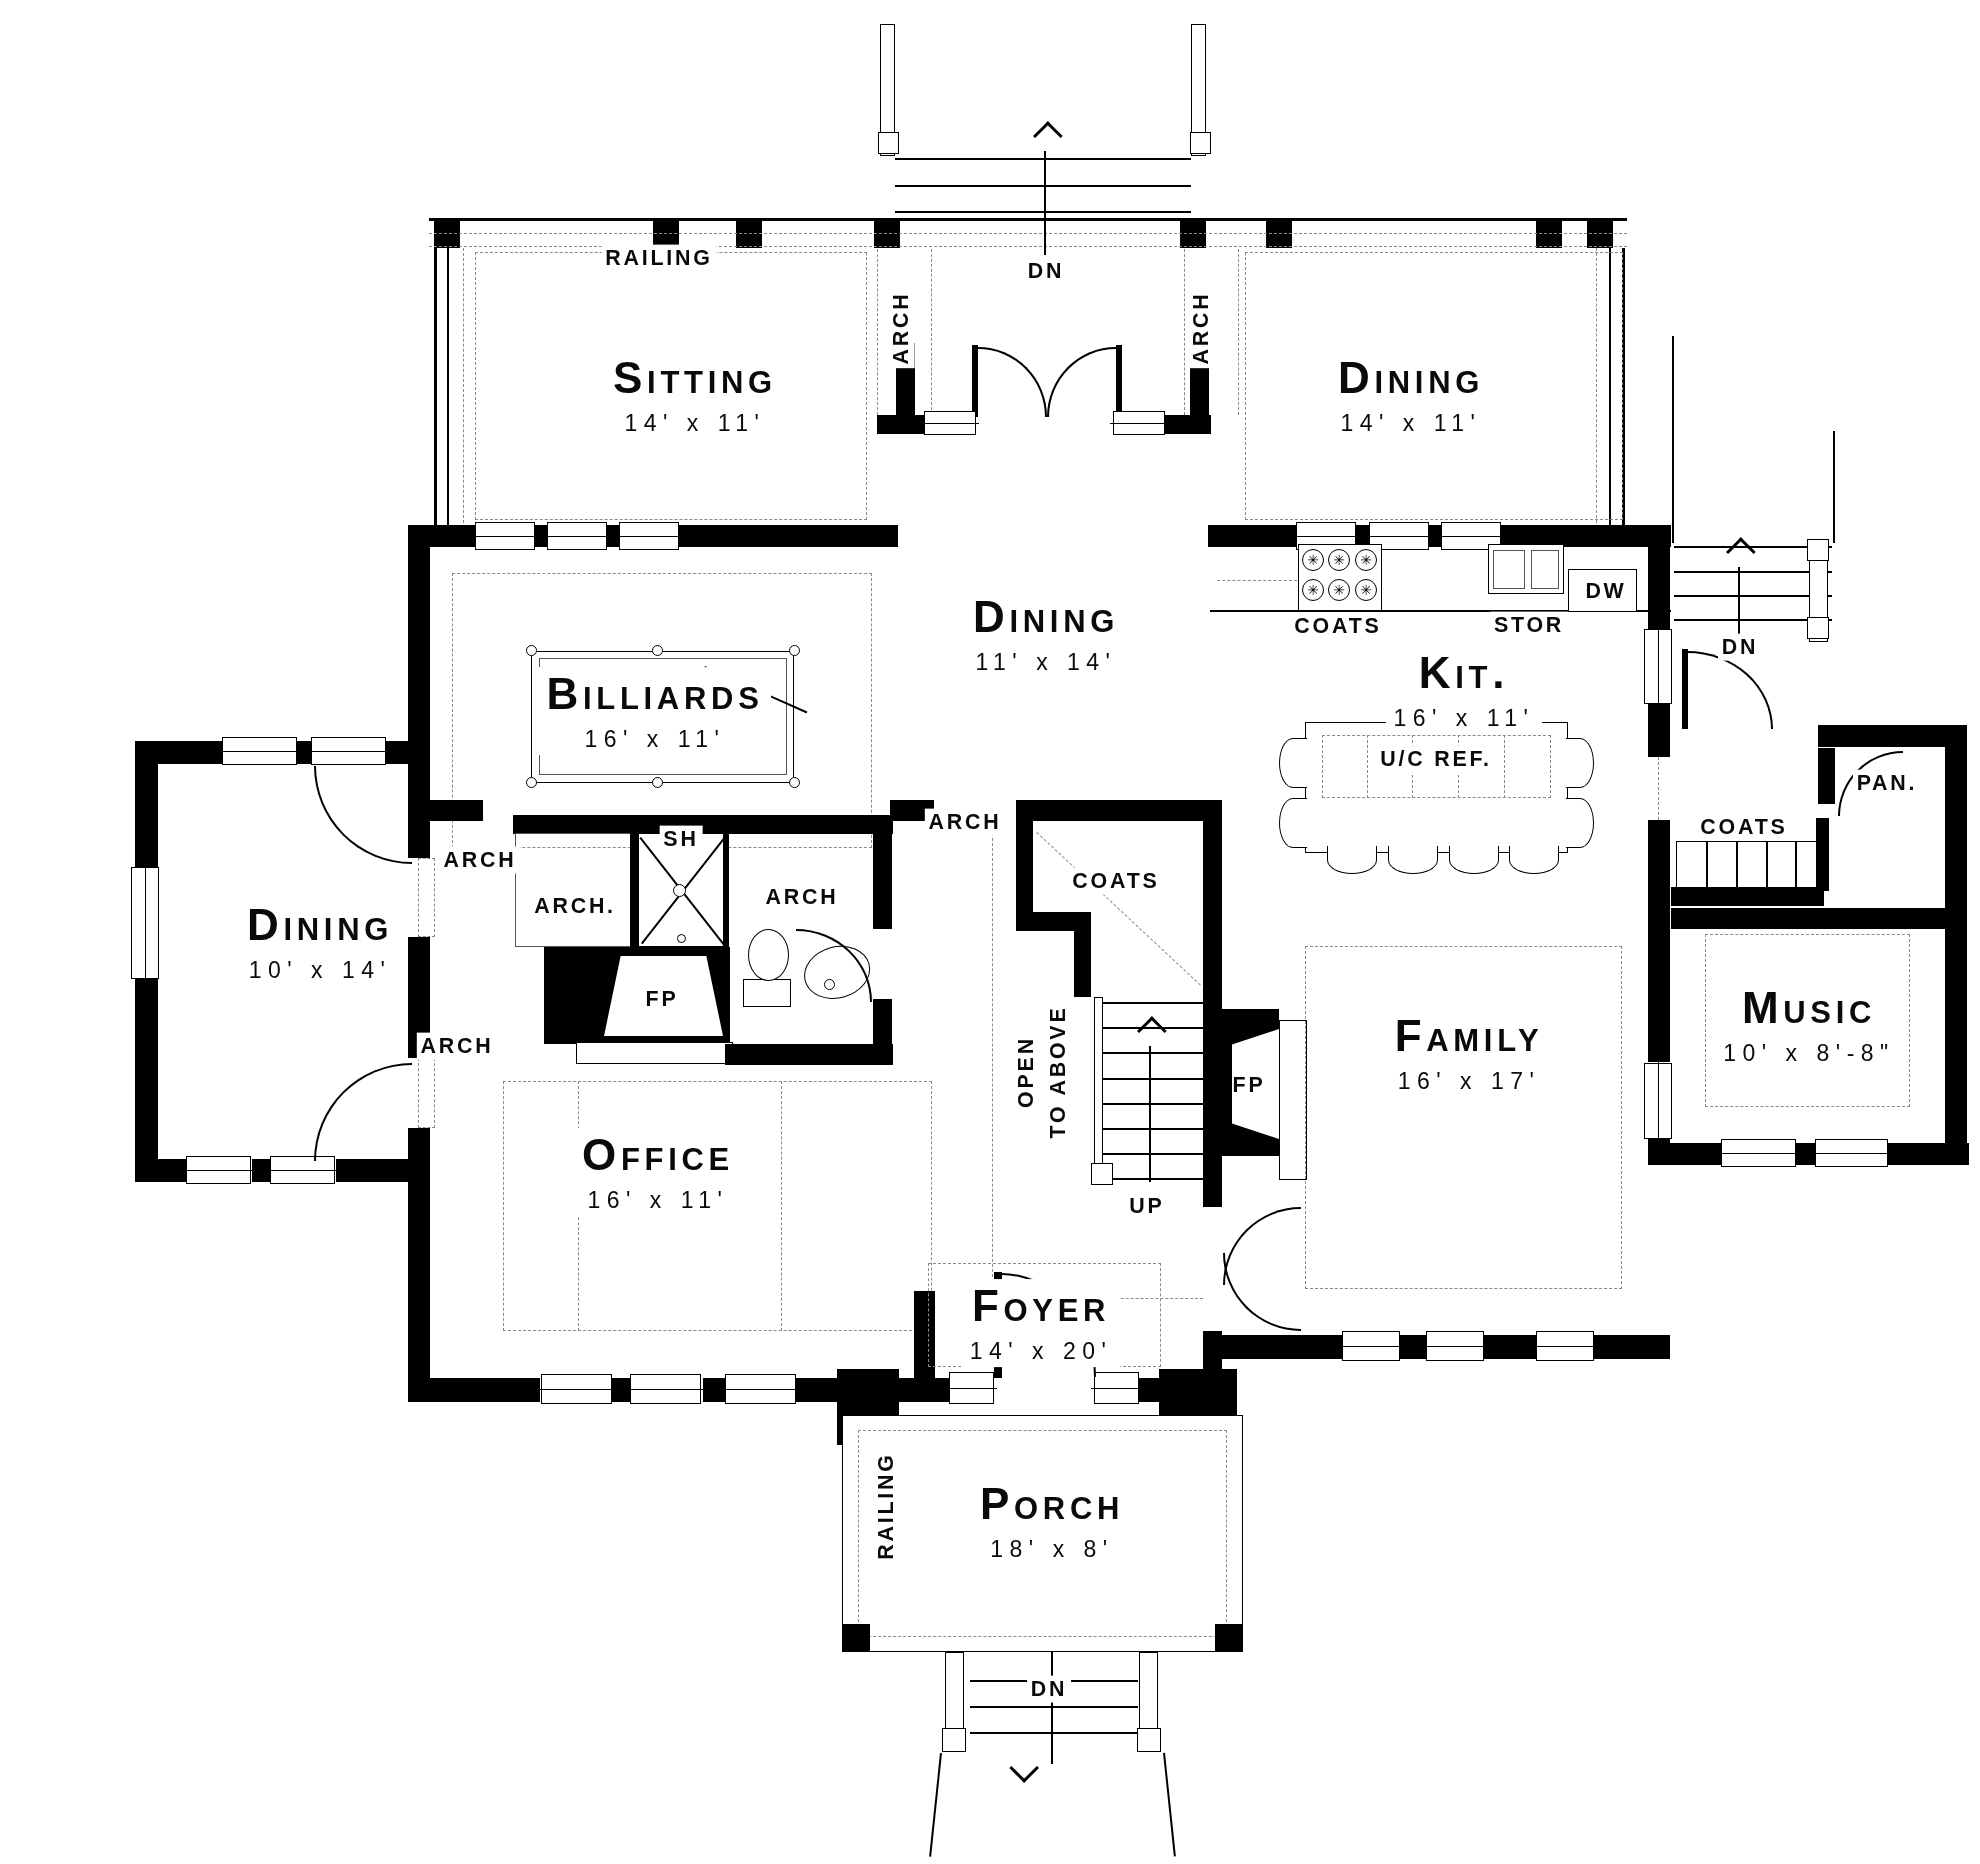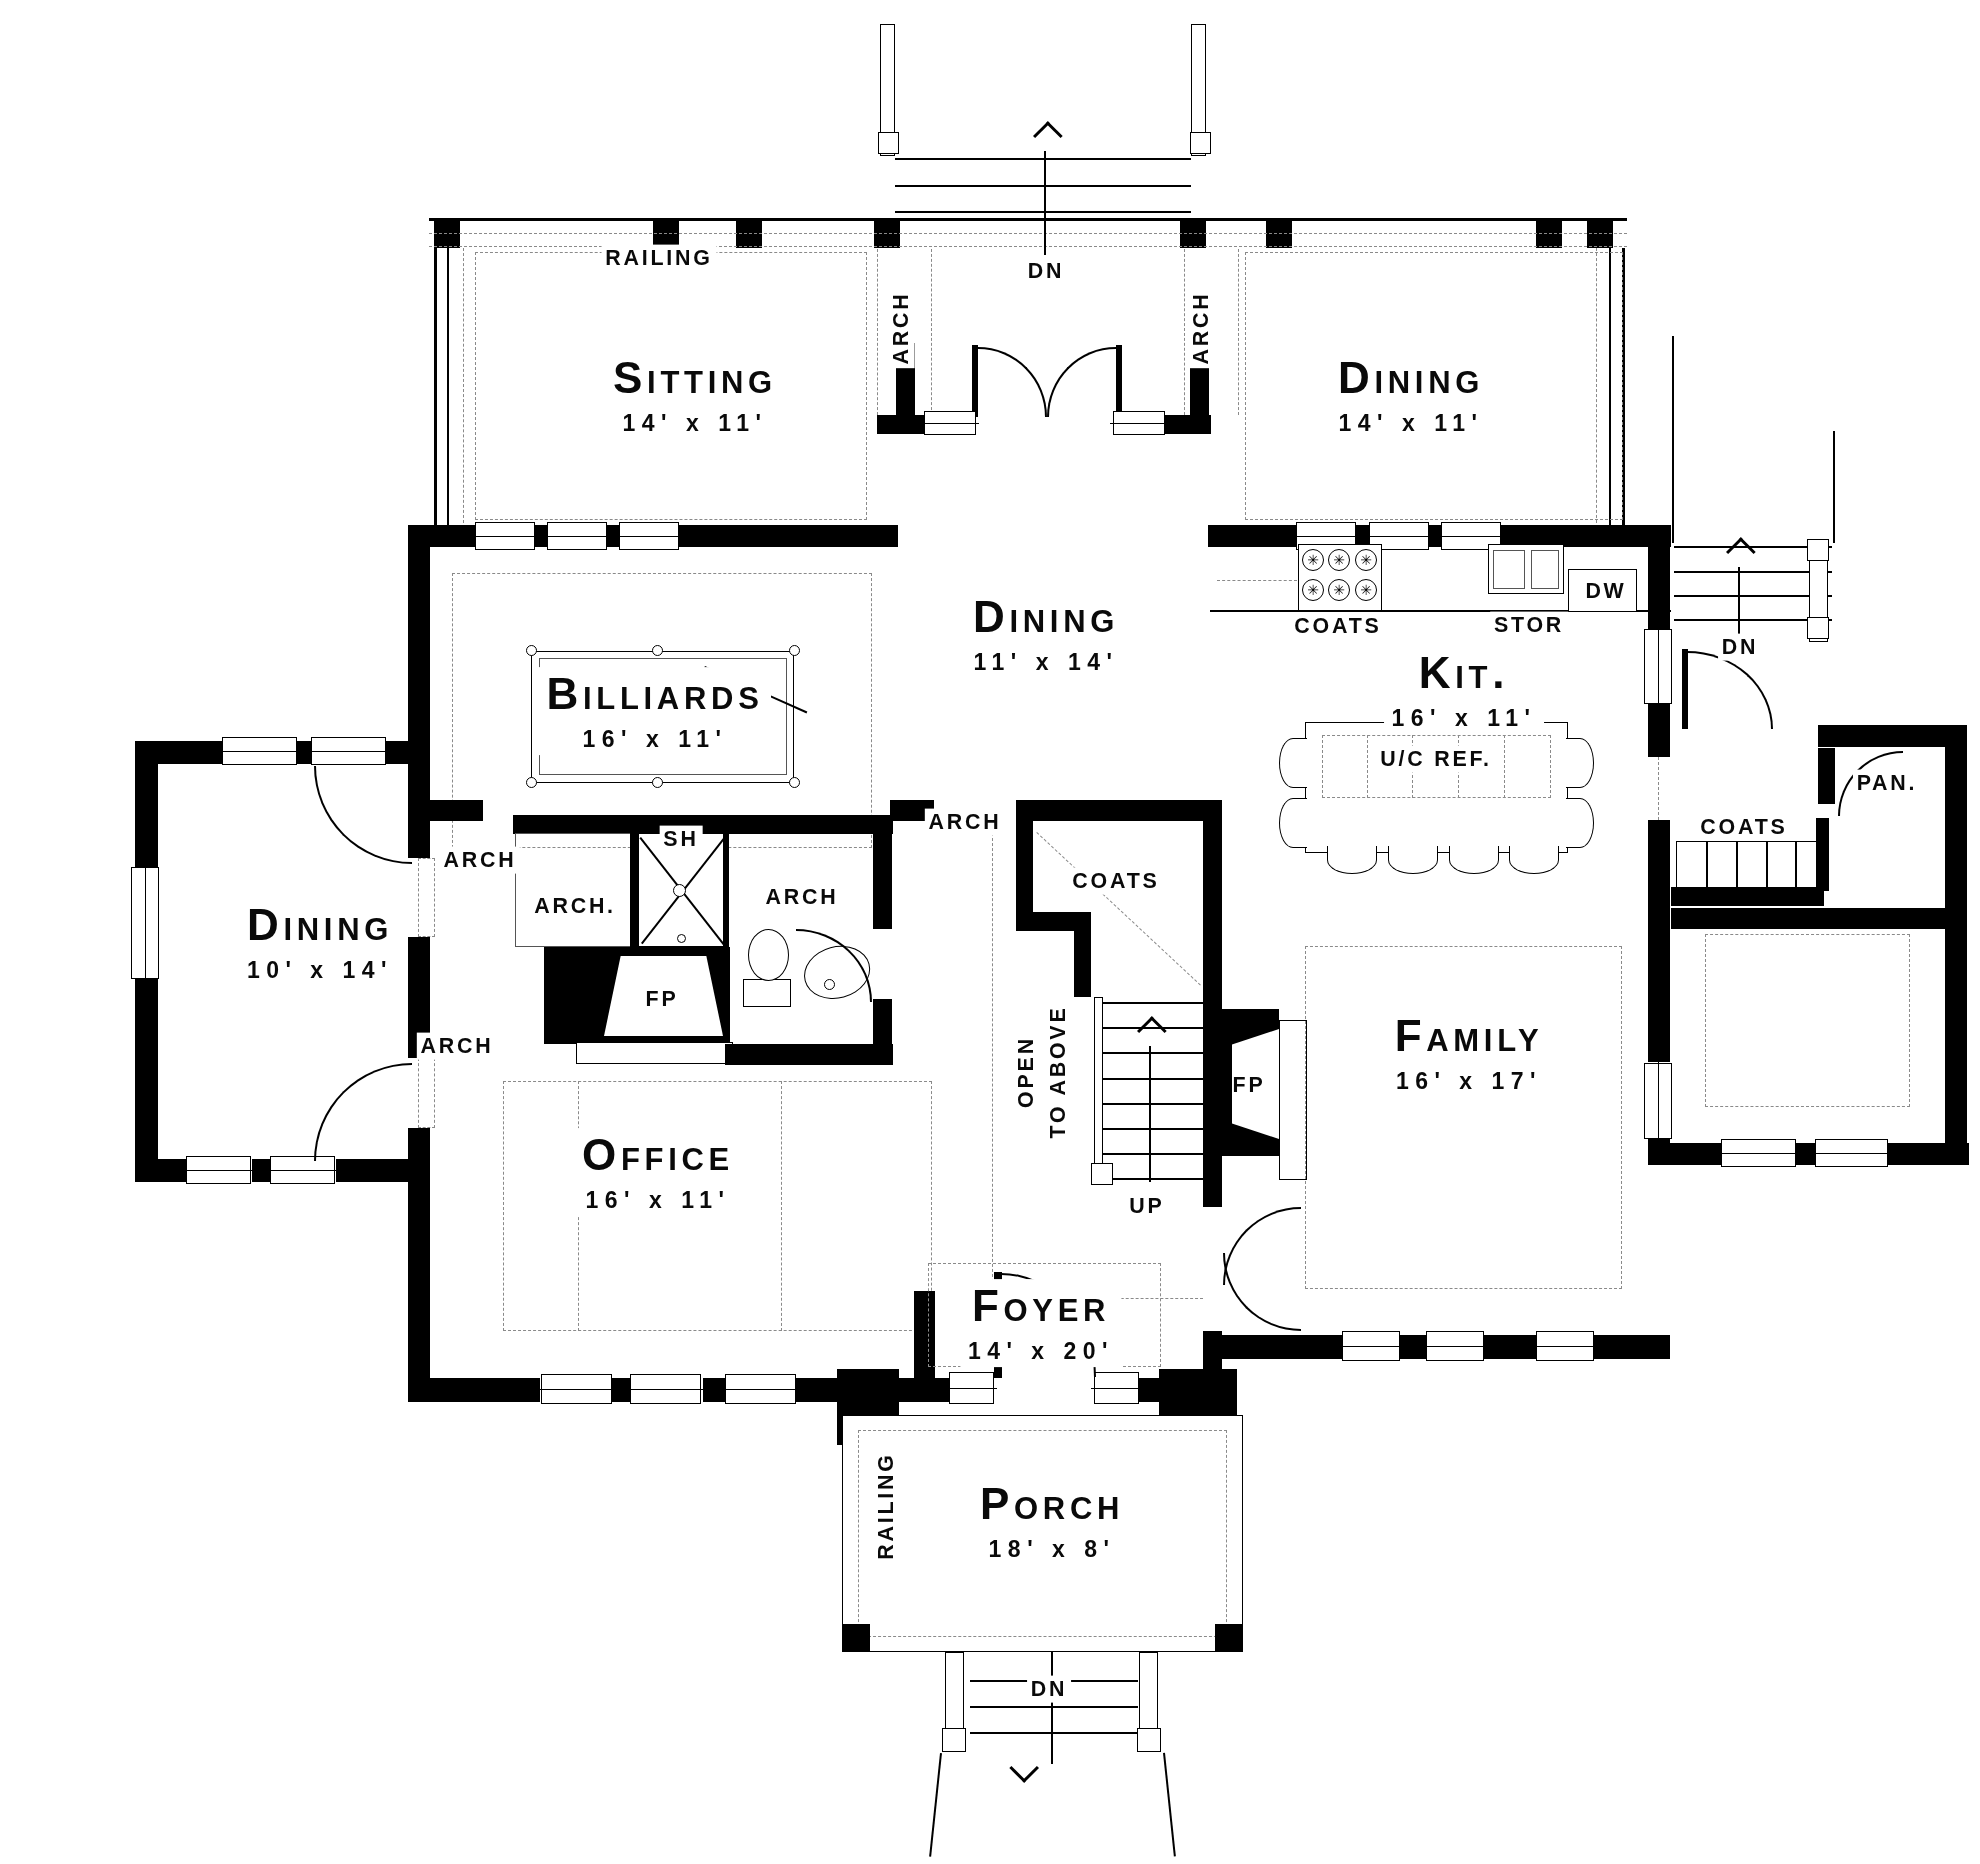--- a/index.html
+++ b/index.html
@@ -30,21 +30,21 @@
         transform:rotate(135deg);background:transparent;}
   .chB{border:1.9px solid #000;border-top:0;border-radius:0 0 50% 50%;background:#fff;}
   .chL{border:1.9px solid #000;border-right:0;border-radius:50% 0 0 50%/50% 0 0 50%;background:#fff;}
   .chR{border:1.9px solid #000;border-left:0;border-radius:0 50% 50% 0/0 50% 50% 0;background:#fff;}
   .trap1{background:#fff;clip-path:polygon(14% 0,86% 0,100% 100%,0 100%);}
   .trap2{background:#fff;clip-path:polygon(0 14%,100% 0,100% 100%,0 86%);}
 
   .room{position:absolute;transform:translate(-50%,-50%);text-align:center;z-index:6;
         background:#fff;padding:1.9px 7.5px;line-height:1.12;}
   .rn{font-weight:bold;font-size:44px;letter-spacing:4.7px;font-variant:small-caps;white-space:nowrap;}
-  .rd{font-weight:bold;font-size:23px;letter-spacing:6.5px;white-space:nowrap;margin-top:9px;}
+  .rd{font-weight:normal;font-size:23px;letter-spacing:6.5px;white-space:nowrap;margin-top:9px;}
   .sm{position:absolute;transform:translate(-50%,-50%);font-weight:bold;font-size:21.4px;
       letter-spacing:2.8px;white-space:nowrap;z-index:6;background:#fff;padding:0.9px 3.7px;}
   .vlabel{transform:translate(-50%,-50%) rotate(-90deg);}
   .openlbl{position:absolute;transform:translate(-50%,-50%) rotate(-90deg);font-weight:bold;
       font-size:21.4px;letter-spacing:2.8px;text-align:center;z-index:6;white-space:nowrap;line-height:1.5;}
 </style>
 </head>
 <body>
 
 <div id="plan">
@@ -65,20 +65,24 @@
     <div class="rn">Billiards</div>
     <div class="rd">16' x 11'</div>
   </div>
   <div class="room" style="left:1464px;top:690px">
     <div class="rn">Kit.</div>
     <div class="rd">16' x 11'</div>
   </div>
   <div class="room" style="left:320px;top:942px">
     <div class="rn">Dining</div>
     <div class="rd">10' x 14'</div>
+  </div>
+  <div class="room" style="left:1809px;top:1025px">
+    <div class="rn">Music</div>
+    <div class="rd">10' x 8'-8"</div>
   </div>
   <div class="room" style="left:1469px;top:1053px">
     <div class="rn">Family</div>
     <div class="rd">16' x 17'</div>
   </div>
   <div class="room" style="left:658px;top:1172px">
     <div class="rn">Office</div>
     <div class="rd">16' x 11'</div>
   </div>
   <div class="room" style="left:1041px;top:1323px">

